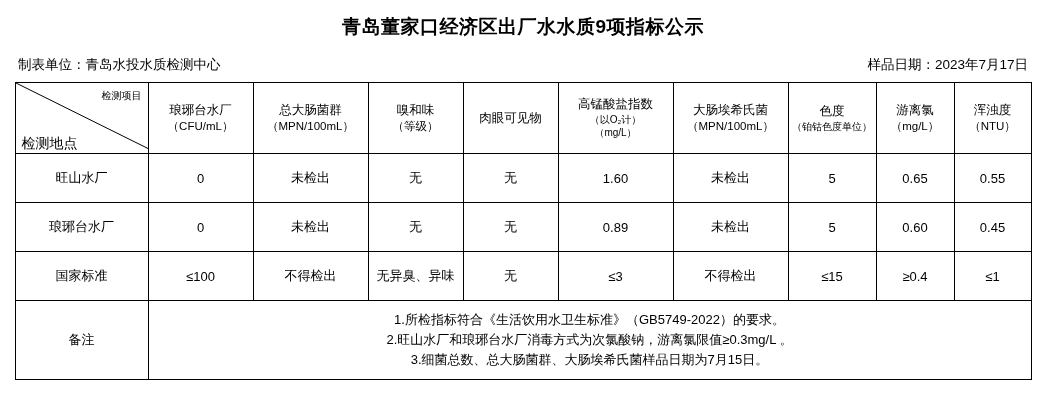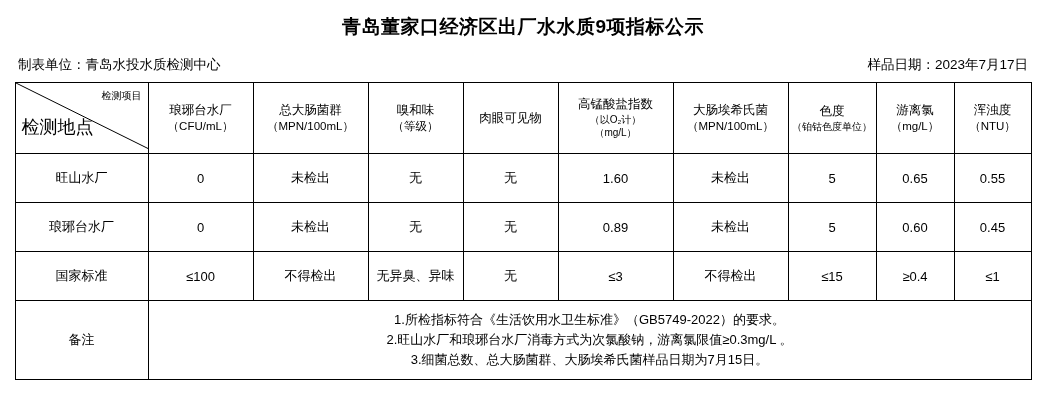--- a/index.html
+++ b/index.html
@@ -77,22 +77,22 @@
   }
   .corner .lbl-top {
     position: absolute;
     right: 6px;
     top: 6px;
     font-size: 10px;
   }
   .corner .lbl-bottom {
     position: absolute;
     left: 6px;
-    bottom: 14px;
-    font-size: 18px;
+    bottom: 0;
+    font-size: 14px;
   }
   .row-cell {
     height: 44px;
     font-size: 13px;
   }
   .site-cell {
     font-size: 13.5px;
   }
   .note-label {
     height: 74px;

